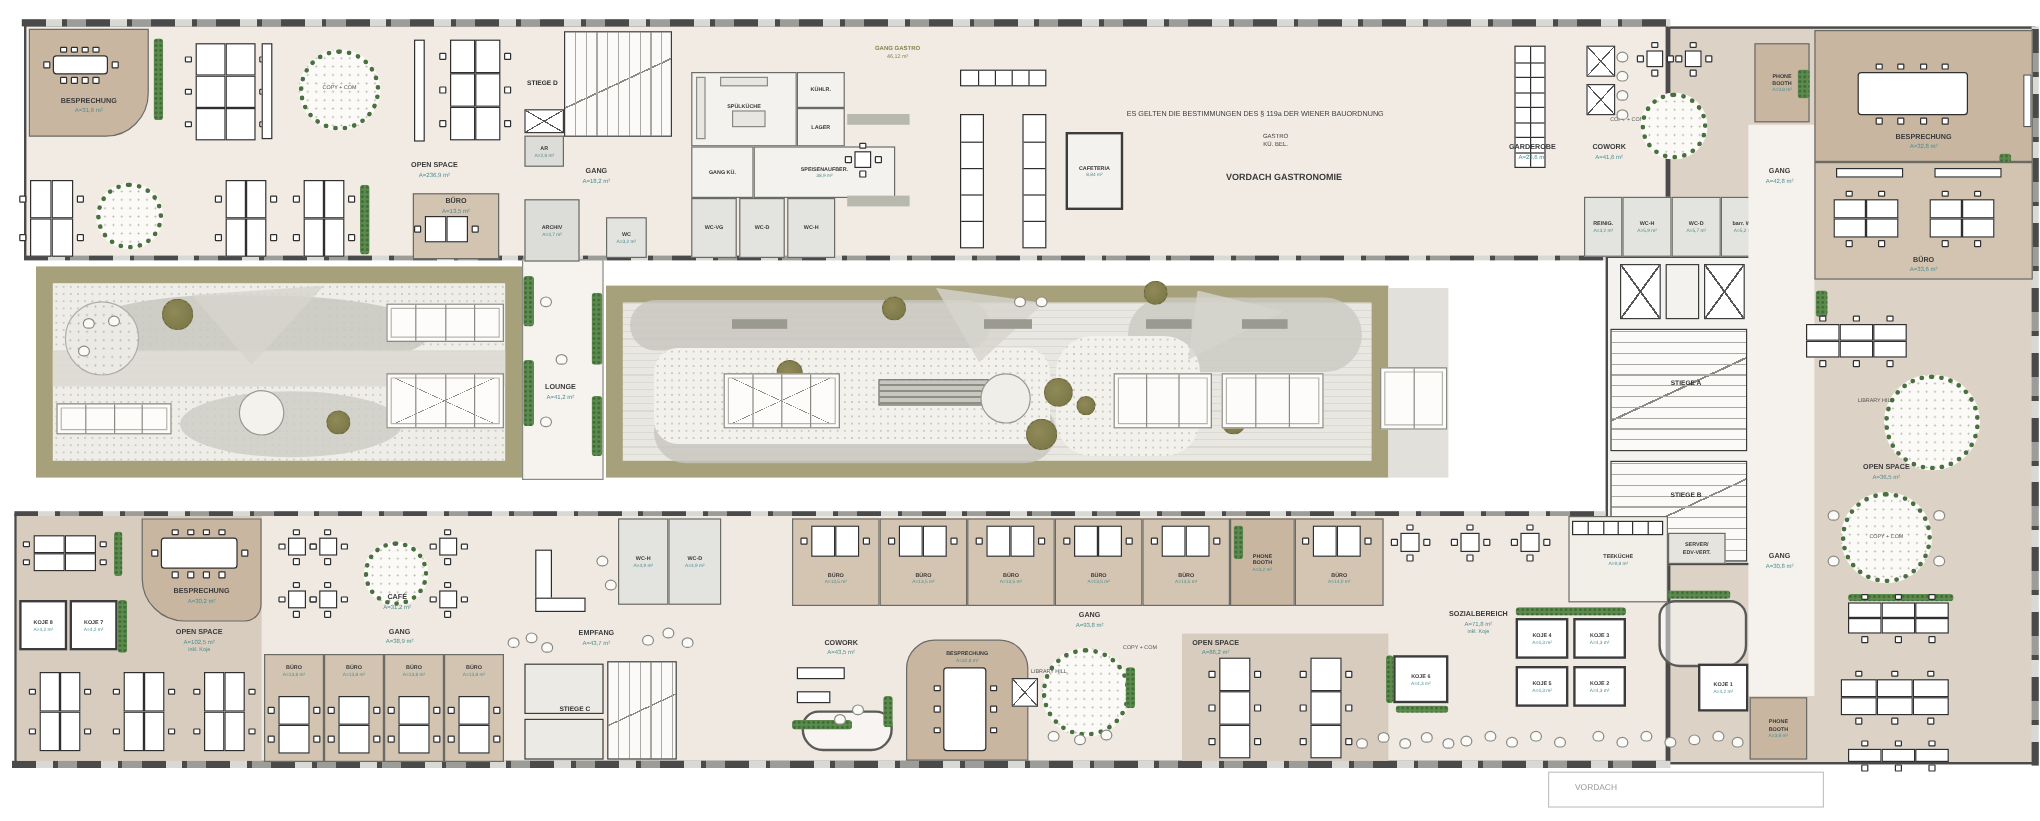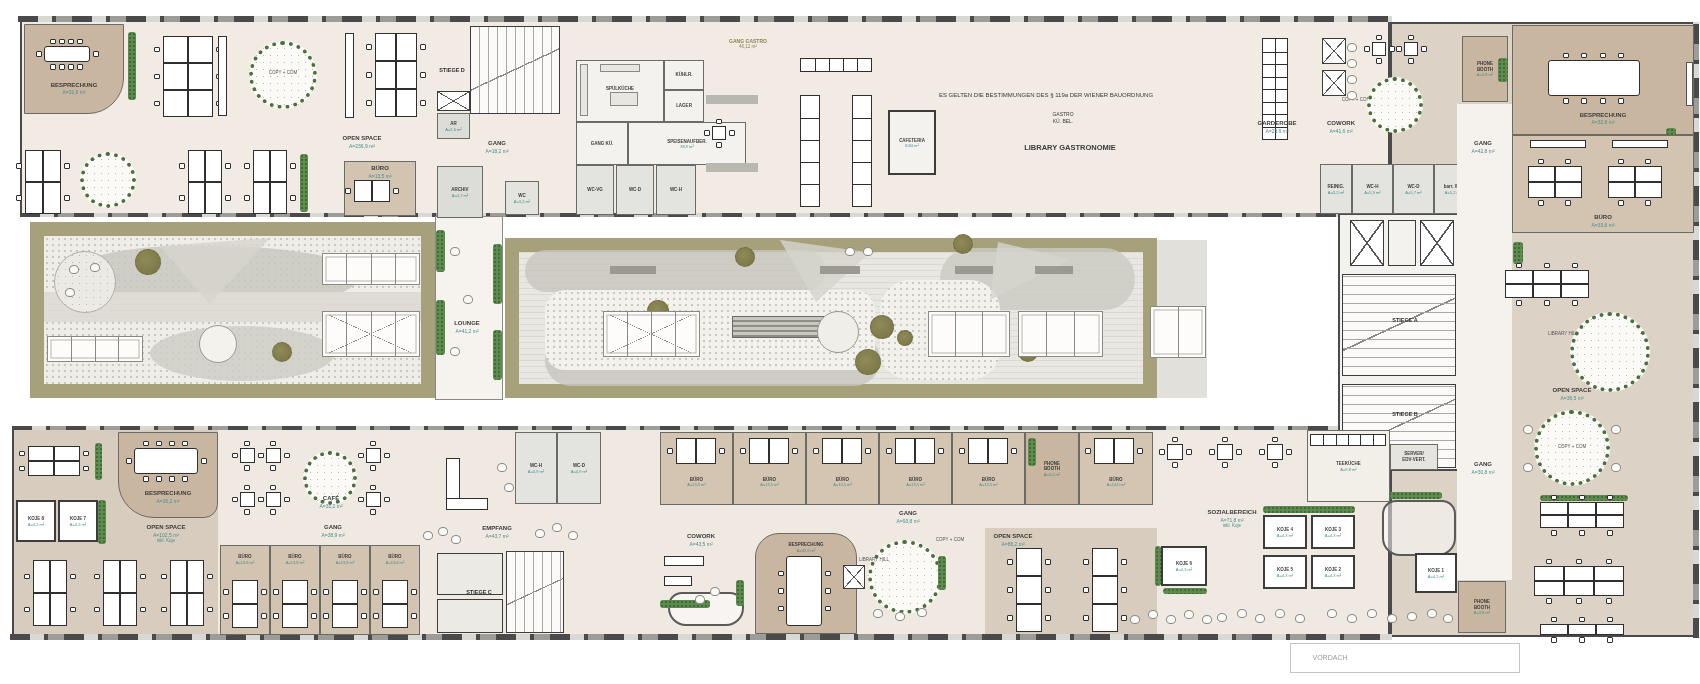--- a/index.html
+++ b/index.html
@@ -256,21 +256,21 @@
         <div class="gcell" style="flex: 0 0 100%; height: 20%; border-left: none; border-top: 1.2px solid rgb(47, 47, 47);"></div>
         <div class="gcell" style="flex: 0 0 100%; height: 20%; border-left: none; border-top: 1.2px solid rgb(47, 47, 47);"></div>
         <div class="gcell" style="flex: 0 0 100%; height: 20%; border-left: none; border-top: 1.2px solid rgb(47, 47, 47);"></div>
         <div class="gcell" style="flex: 0 0 100%; height: 20%; border-left: none; border-top: 1.2px solid rgb(47, 47, 47);"></div>
       </div>
       <div class="it" style="left: 888px; top: 110px; width: 48px; height: 65px; background: rgb(244, 242, 238); border: 2px solid rgb(60, 60, 60); border-radius: 0px;"></div>
       <div class="lbl" style="left: 912px; top: 142.5px;"><span style="font-size: 4.5px; color: rgb(59, 59, 59); font-weight: 600;">CAFETERIA</span><span style="font-size: 4px; color: rgb(75, 142, 143); font-weight: 400;">8,84 m²</span></div>
       <div class="lbl" style="left: 1046px; top: 96px;"><span style="font-size: 6px; color: rgb(59, 59, 59); font-weight: 400;">ES GELTEN DIE BESTIMMUNGEN DES § 119a DER WIENER BAUORDNUNG</span></div>
       <div class="lbl" style="left: 1063px; top: 114px;"><span style="font-size: 5px; color: rgb(59, 59, 59); font-weight: 400;">GASTRO</span></div>
       <div class="lbl" style="left: 1063px; top: 121px;"><span style="font-size: 5px; color: rgb(59, 59, 59); font-weight: 400;">KÜ. BEL.</span></div>
-      <div class="lbl" style="left: 1070px; top: 148px;"><span style="font-size: 7.5px; color: rgb(59, 59, 59); font-weight: 600;">LIBRARY GASTRONOMIE</span></div>
+      <div class="lbl" style="left: 1070px; top: 148px;"><span style="font-size: 7.5px; color: rgb(59, 59, 59); font-weight: 600;">VORDACH GASTRONOMIE</span></div>
       <div class="it" style="left: 1262px; top: 38px; width: 26px; height: 102px; background: rgb(255, 255, 255); border: 1.5px solid rgb(47, 47, 47); display: flex; flex-wrap: wrap;">
         <div class="gcell" style="flex: 0 0 50%; height: 12.5%; border-left: none;"></div>
         <div class="gcell" style="flex: 0 0 50%; height: 12.5%;"></div>
         <div class="gcell" style="flex: 0 0 50%; height: 12.5%; border-left: none; border-top: 1.2px solid rgb(47, 47, 47);"></div>
         <div class="gcell" style="flex: 0 0 50%; height: 12.5%; border-top: 1.2px solid rgb(47, 47, 47);"></div>
         <div class="gcell" style="flex: 0 0 50%; height: 12.5%; border-left: none; border-top: 1.2px solid rgb(47, 47, 47);"></div>
         <div class="gcell" style="flex: 0 0 50%; height: 12.5%; border-top: 1.2px solid rgb(47, 47, 47);"></div>
         <div class="gcell" style="flex: 0 0 50%; height: 12.5%; border-left: none; border-top: 1.2px solid rgb(47, 47, 47);"></div>
         <div class="gcell" style="flex: 0 0 50%; height: 12.5%; border-top: 1.2px solid rgb(47, 47, 47);"></div>
         <div class="gcell" style="flex: 0 0 50%; height: 12.5%; border-left: none; border-top: 1.2px solid rgb(47, 47, 47);"></div>

